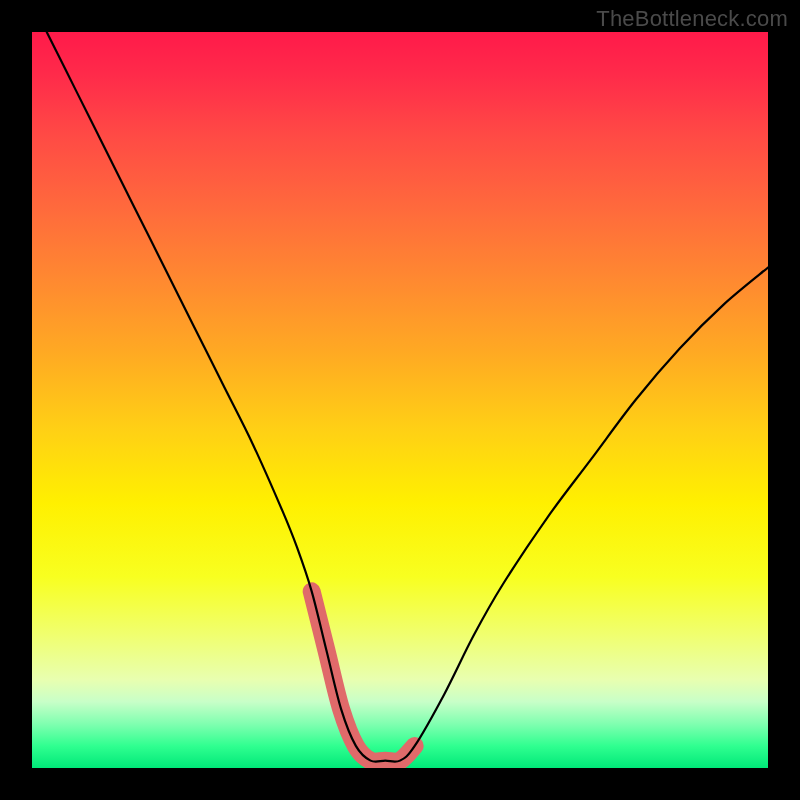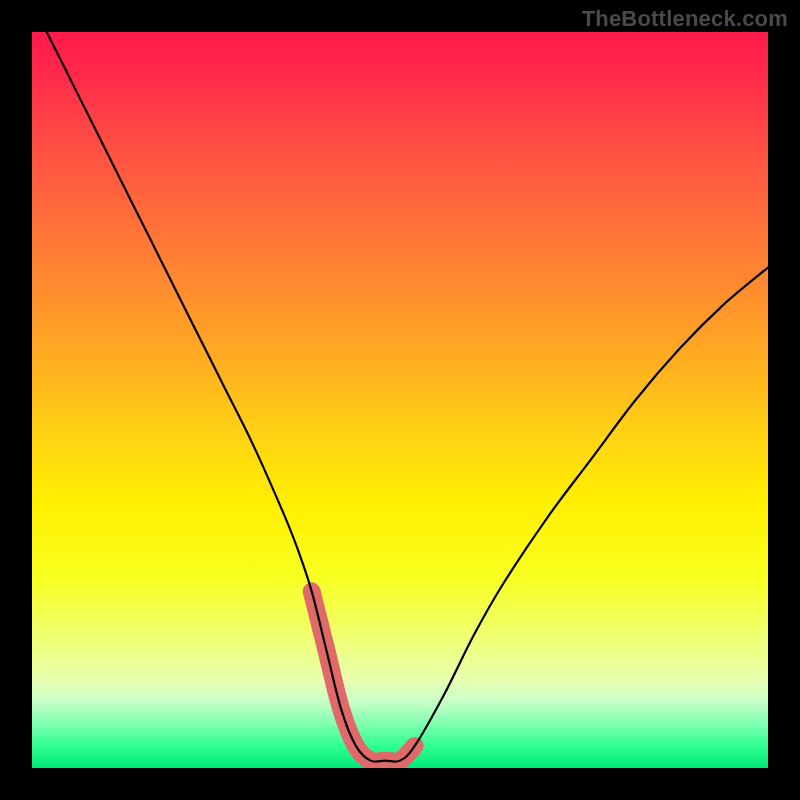--- a/index.html
+++ b/index.html
@@ -5,21 +5,21 @@
   * { margin: 0; padding: 0; box-sizing: border-box; }
   html, body { width: 800px; height: 800px; background: #000; overflow: hidden; }
   .container { position: relative; width: 800px; height: 800px; background: #000; }
   .watermark {
     position: absolute;
     top: 6px;
     right: 12px;
     color: #4a4a4a;
     font-family: Arial, Helvetica, sans-serif;
     font-size: 22px;
-    font-weight: 700;
+    font-weight: 400;
     letter-spacing: 0.2px;
     z-index: 10;
   }
   .plot-frame {
     position: absolute;
     left: 32px;
     top: 32px;
     width: 736px;
     height: 736px;
     overflow: hidden;

